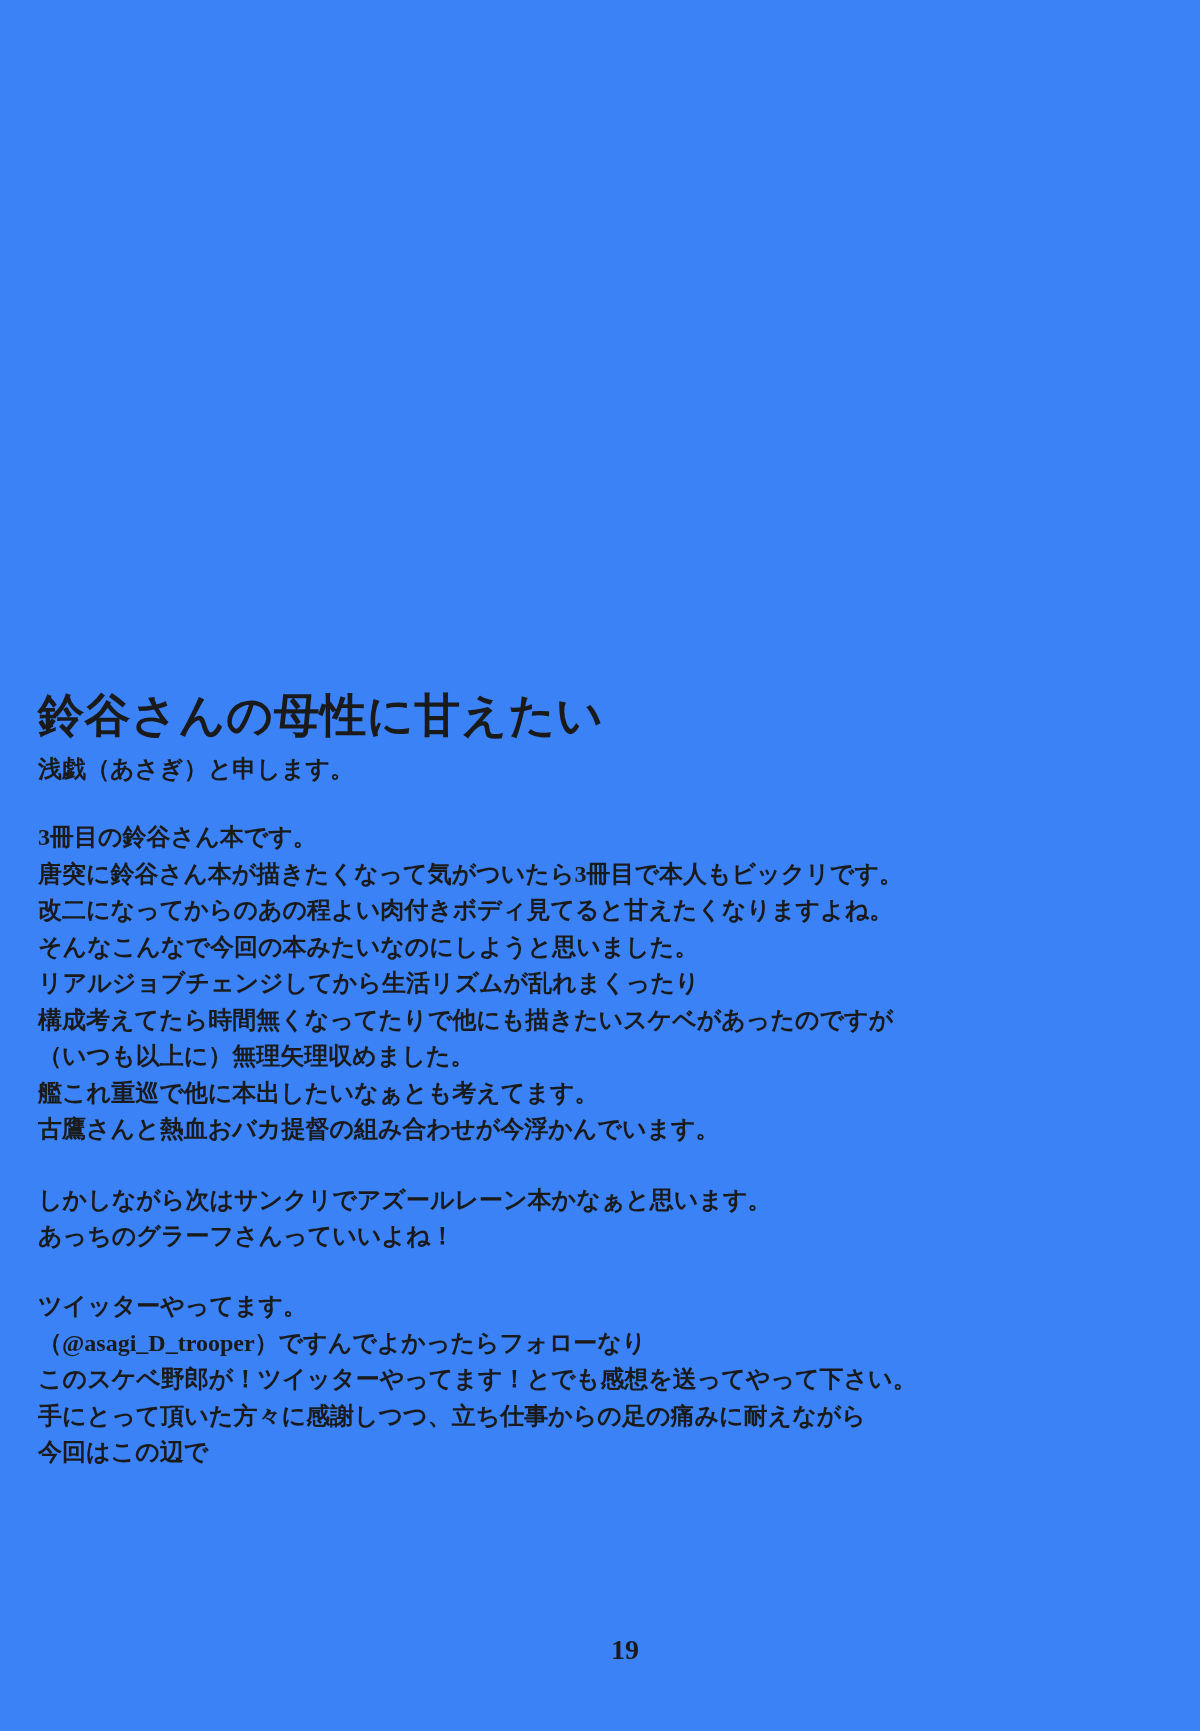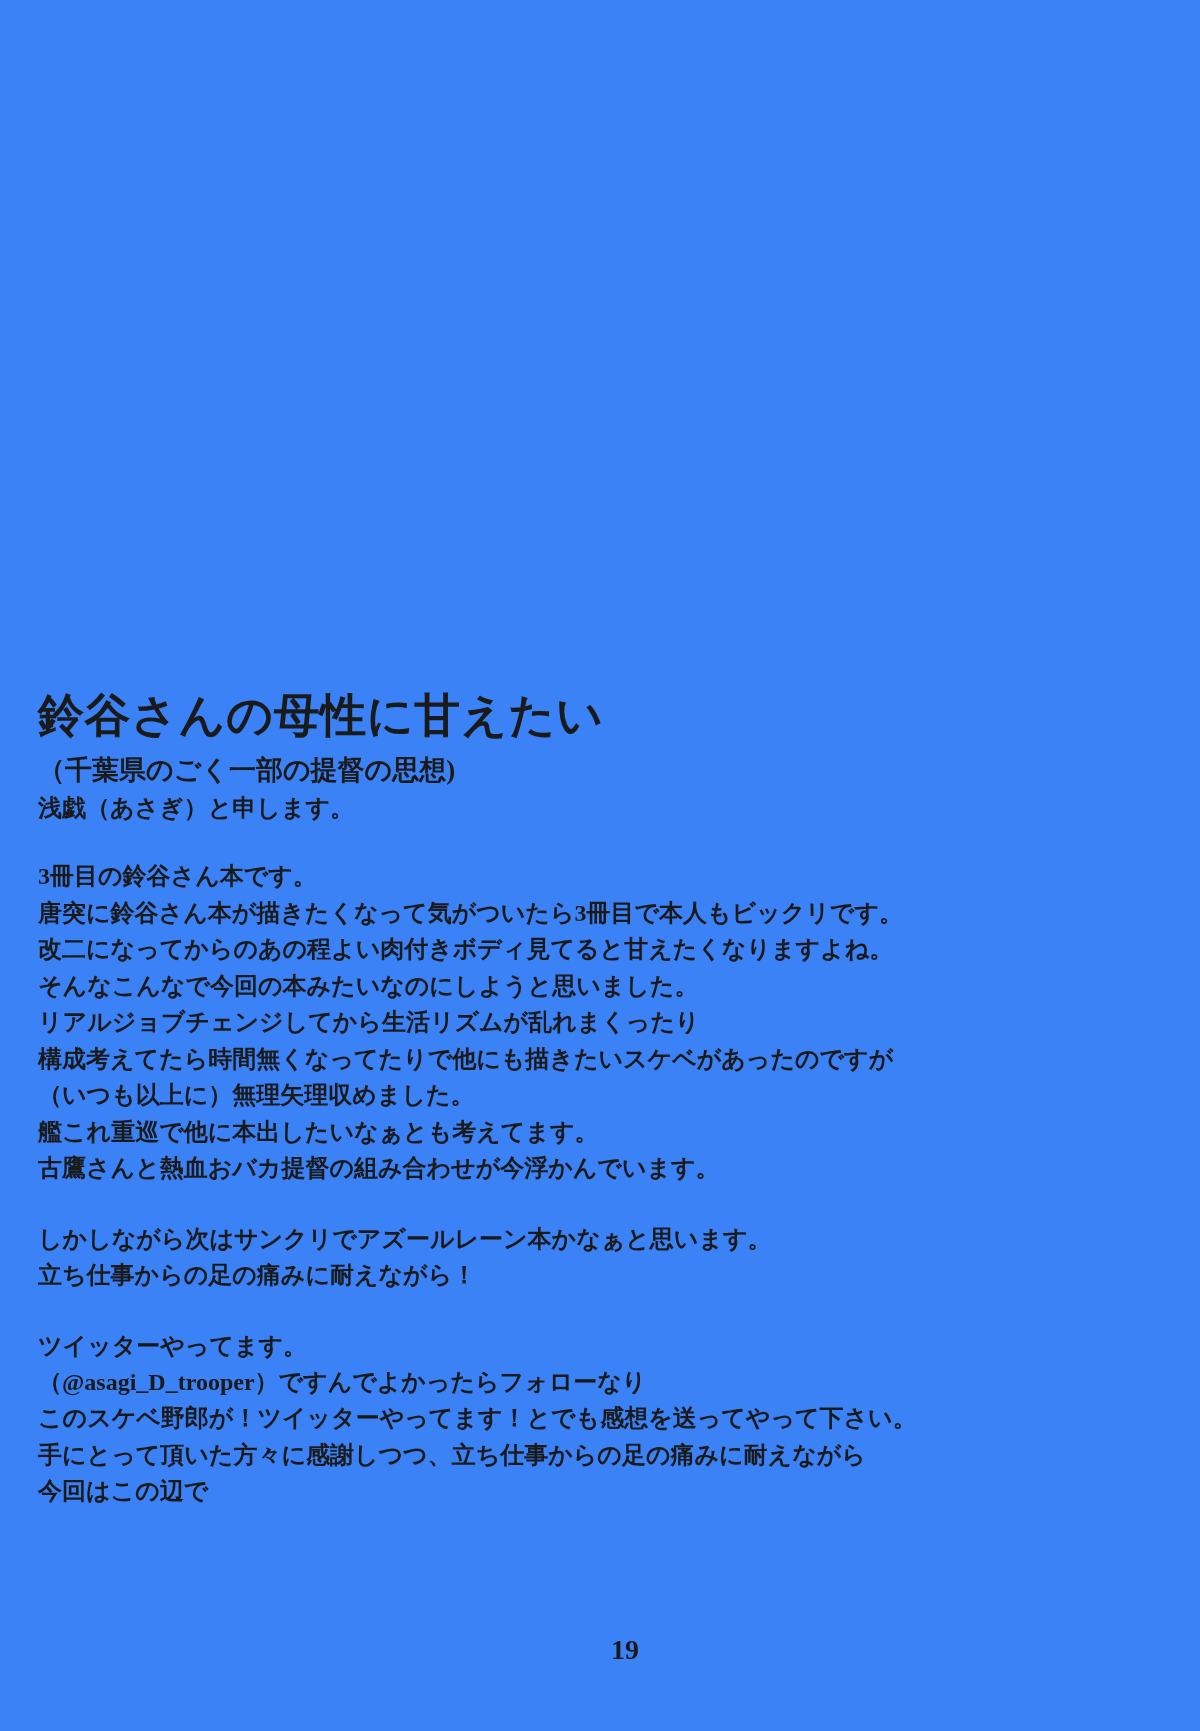--- a/index.html
+++ b/index.html
@@ -74,39 +74,38 @@
 </style>
 </head>
 <body>
 
 <div class="page">
 
   <div class="content">
 
     <h1 class="afterword-title">鈴谷さんの母性に甘えたい</h1>
 
-    <div class="afterword-subtitle">（千葉県のごく一部の提督の思想)</div>
 
     <div class="afterword-byline">浅戯（あさぎ）と申します。</div>
 
     <div class="para gap">
       <div class="line">3冊目の鈴谷さん本です。</div>
       <div class="line">唐突に鈴谷さん本が描きたくなって気がついたら3冊目で本人もビックリです。</div>
       <div class="line">改二になってからのあの程よい肉付きボディ見てると甘えたくなりますよね。</div>
       <div class="line">そんなこんなで今回の本みたいなのにしようと思いました。</div>
       <div class="line">リアルジョブチェンジしてから生活リズムが乱れまくったり</div>
       <div class="line">構成考えてたら時間無くなってたりで他にも描きたいスケベがあったのですが</div>
       <div class="line">（いつも以上に）無理矢理収めました。</div>
       <div class="line">艦これ重巡で他に本出したいなぁとも考えてます。</div>
       <div class="line">古鷹さんと熱血おバカ提督の組み合わせが今浮かんでいます。</div>
     </div>
 
     <div class="para gap">
       <div class="line">しかしながら次はサンクリでアズールレーン本かなぁと思います。</div>
-      <div class="line">立ち仕事からの足の痛みに耐えながら！</div>
+      <div class="line">あっちのグラーフさんっていいよね！</div>
     </div>
 
     <div class="para gap">
       <div class="line">ツイッターやってます。</div>
       <div class="line">（@asagi_D_trooper）ですんでよかったらフォローなり</div>
       <div class="line">このスケベ野郎が！ツイッターやってます！とでも感想を送ってやって下さい。</div>
       <div class="line">手にとって頂いた方々に感謝しつつ、立ち仕事からの足の痛みに耐えながら</div>
       <div class="line">今回はこの辺で</div>
     </div>
 

